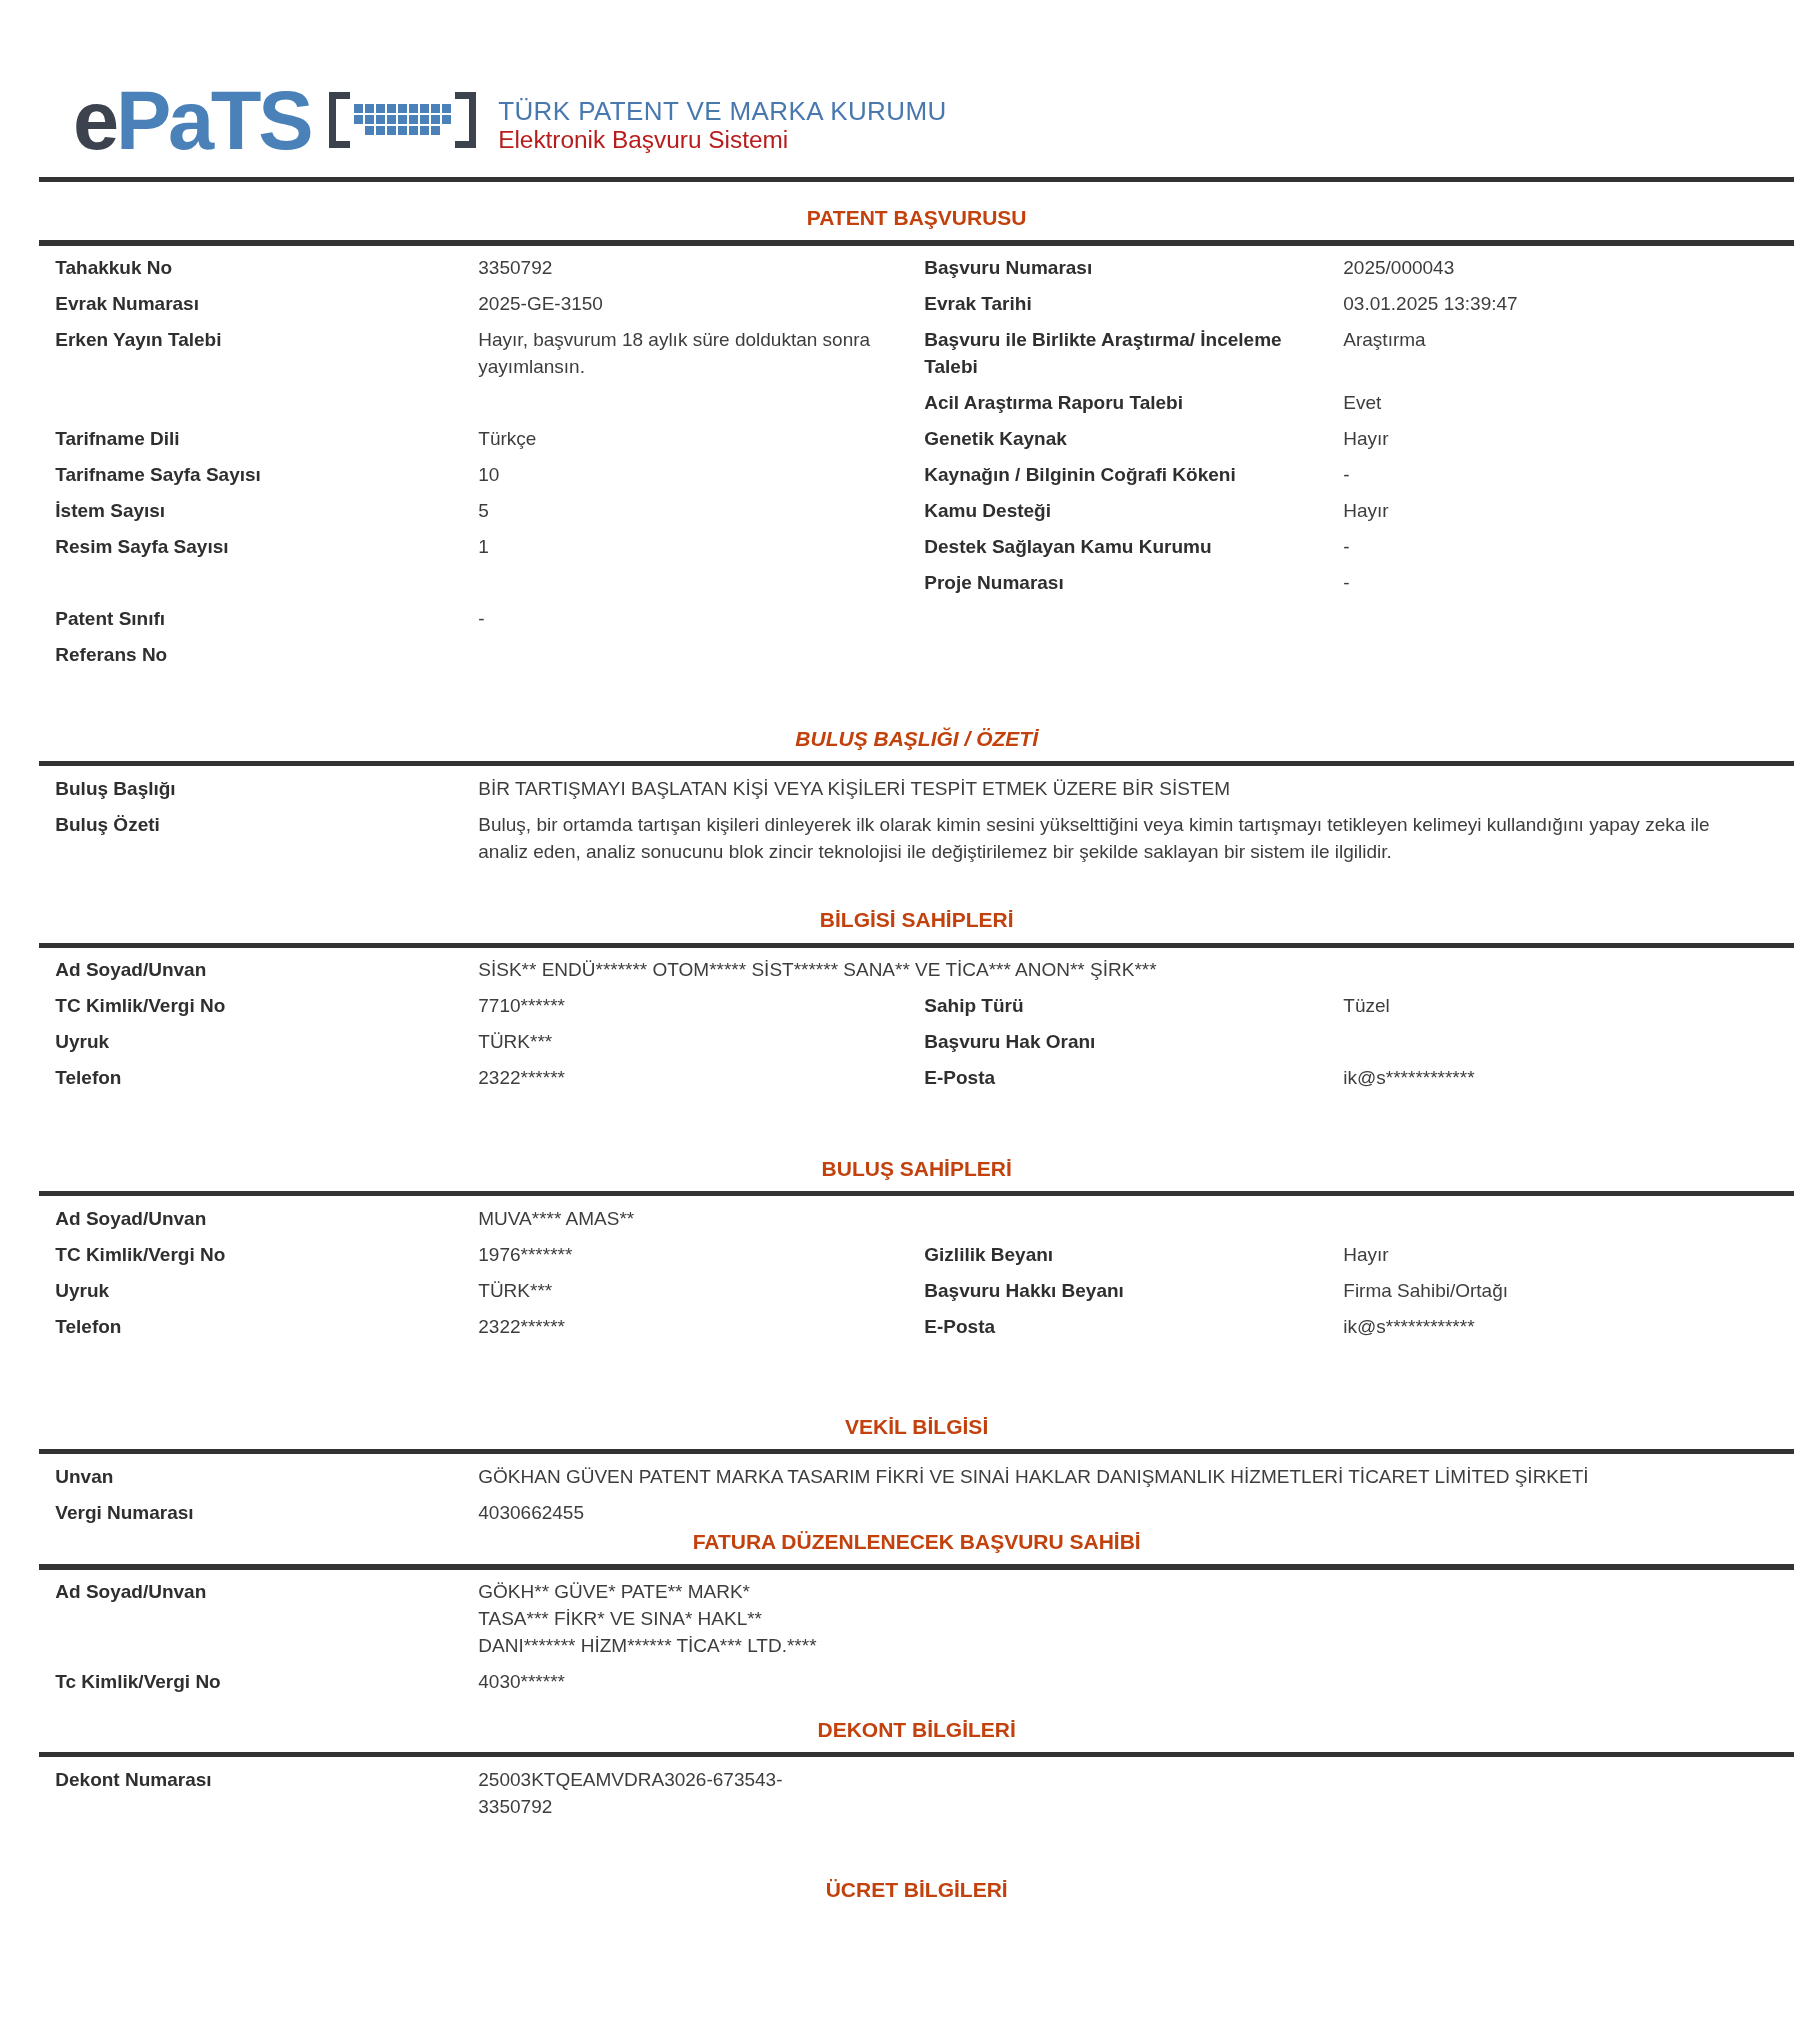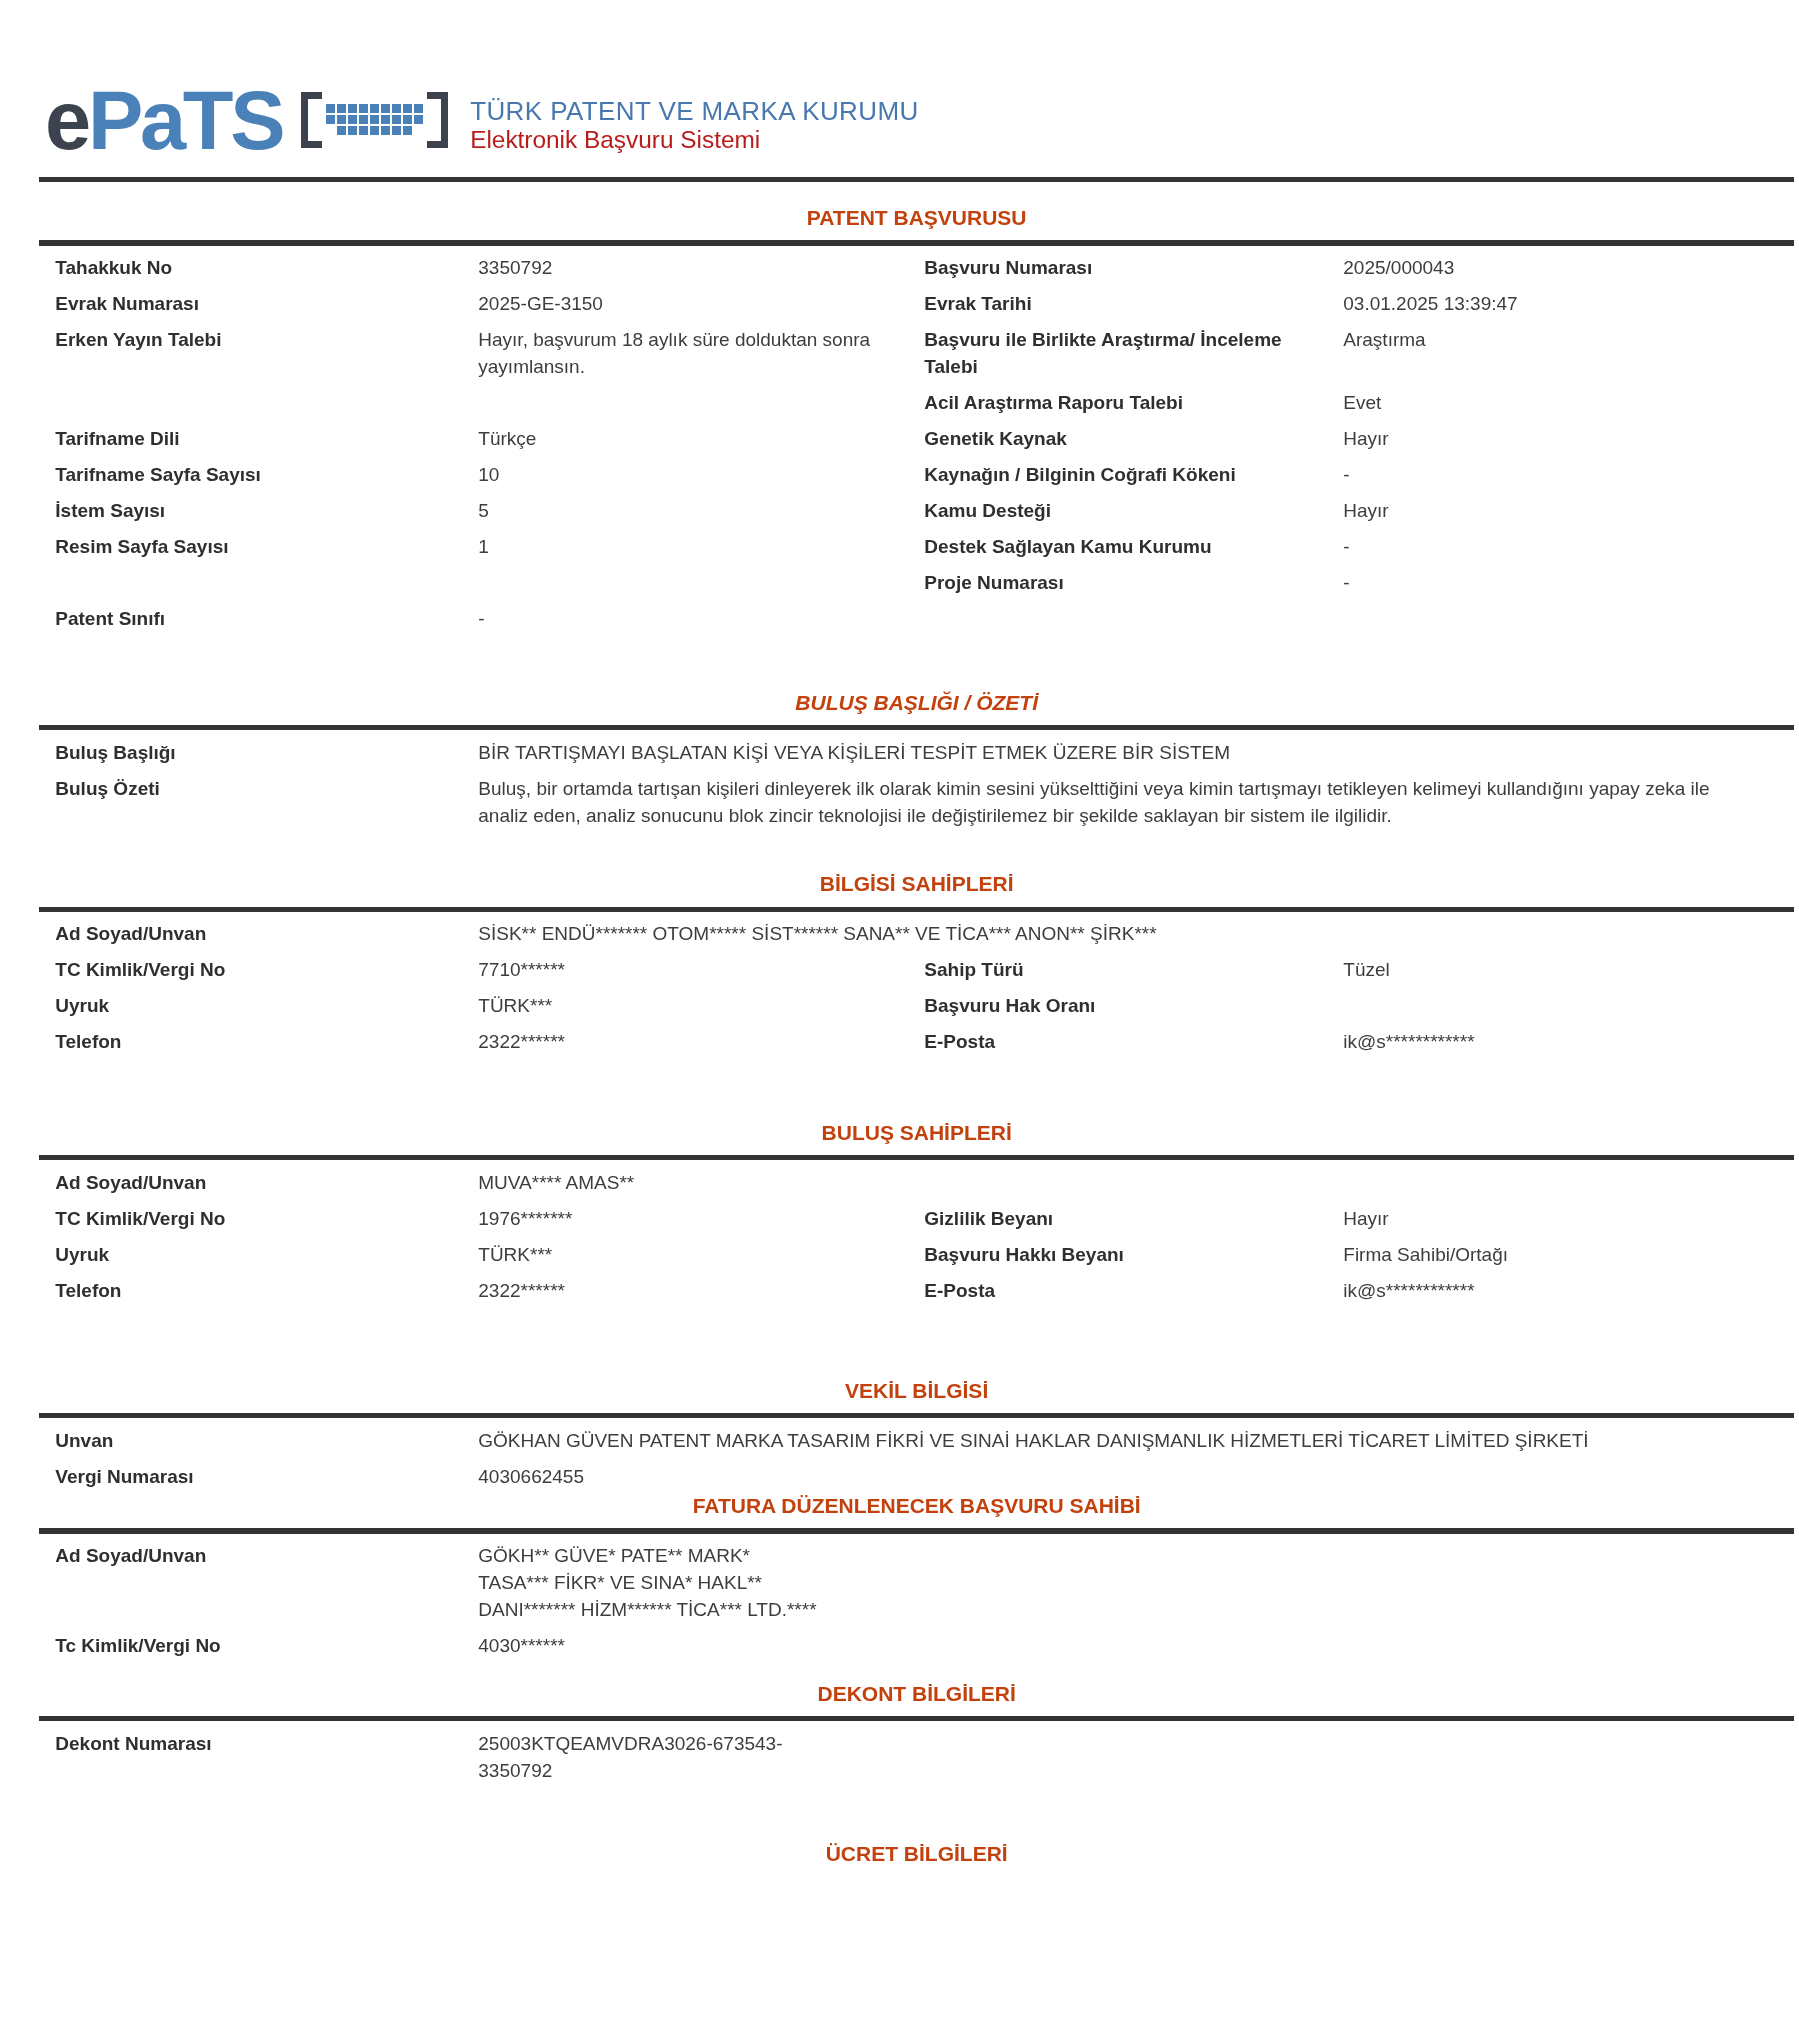--- a/index.html
+++ b/index.html
@@ -5,21 +5,21 @@
   html,body{margin:0;padding:0;}
   body{
     width:1800px;height:2561px;background:#ffffff;overflow:hidden;
     font-family:"Liberation Sans","DejaVu Sans",sans-serif;color:#333333;
     font-size:19px;line-height:27px;
   }
   .page{padding:0 5.7px 0 39px;}
 
   
   .header{display:flex;align-items:flex-start;margin-top:88px;height:69px;}
-  .logo-word{font-size:83px;line-height:65px;font-weight:bold;letter-spacing:-3.3px;white-space:nowrap;margin-left:6px;}
+  .logo-word{font-size:83px;line-height:65px;font-weight:bold;letter-spacing:-3.3px;white-space:nowrap;margin-left:34px;}
   .logo-e{color:#3d434e;}
   .logo-pats{color:#4a81b8;}
   .bracket-grid{display:flex;align-items:center;margin-left:18.3px;margin-top:4.1px;}
   .bracket{height:42px;width:14px;}
   .bracket.left{border-left:7.3px solid #3d434e;border-top:7.3px solid #3d434e;border-bottom:7.3px solid #3d434e;}
   .bracket.right{border-right:7.3px solid #3d434e;border-top:7.3px solid #3d434e;border-bottom:7.3px solid #3d434e;}
   .sq-grid{margin:0 4.1px;}
   .sq-row{display:flex;gap:2px;margin-bottom:2px;}
   .sq-row.indent{margin-left:11px;}
   .sq{width:9px;height:9px;background:#4a81b8;}
@@ -161,20 +161,26 @@
       <div class="val"></div>
       <div class="lbl">Proje Numarası</div>
       <div class="val">-</div>
     </div>
     <div class="row4">
       <div class="lbl">Patent Sınıfı</div>
       <div class="val">-</div>
       <div class="lbl"></div>
       <div class="val"></div>
     </div>
+    <div class="row4">
+      <div class="lbl">Referans No</div>
+      <div class="val"></div>
+      <div class="lbl"></div>
+      <div class="val"></div>
+    </div>
   </div>
 
   <div class="sec-title mt-bulus">BULUŞ BAŞLIĞI / ÖZETİ</div>
   <div class="bar under"></div>
   <div class="rows">
     <div class="row2">
       <div class="lbl">Buluş Başlığı</div>
       <div class="val para">BİR TARTIŞMAYI BAŞLATAN KİŞİ VEYA KİŞİLERİ TESPİT ETMEK ÜZERE BİR SİSTEM</div>
     </div>
     <div class="row2">

